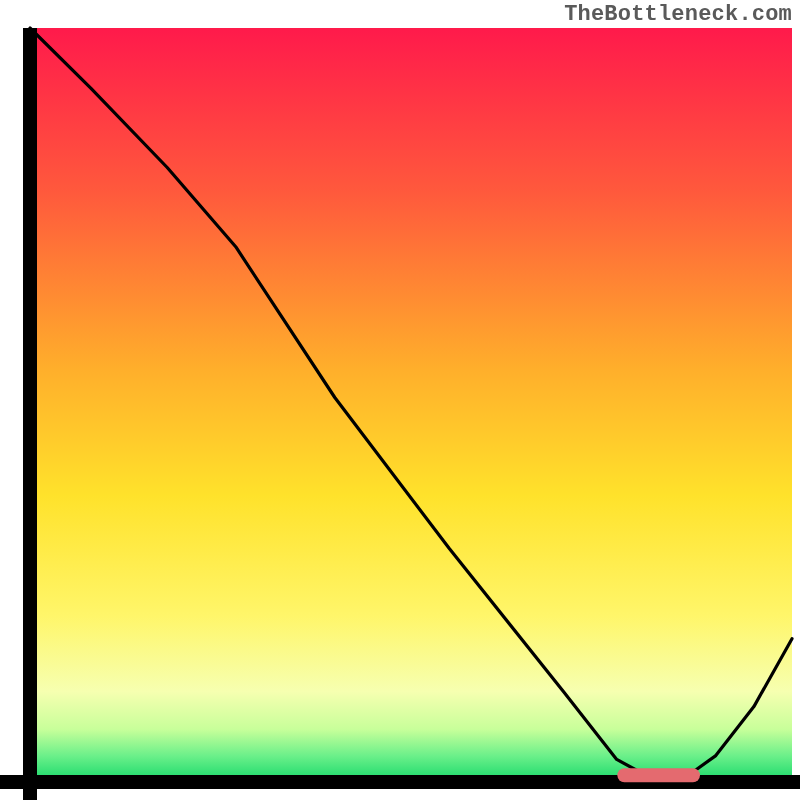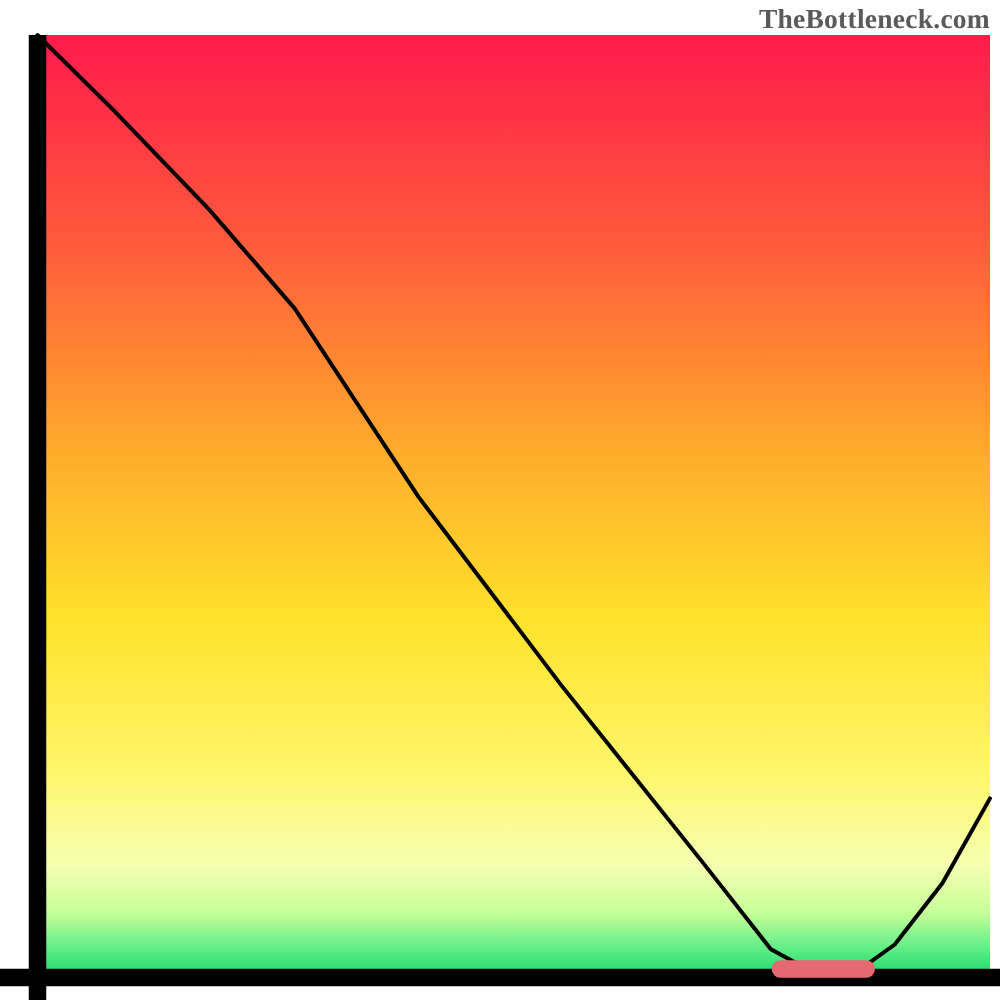--- a/index.html
+++ b/index.html
@@ -1,21 +1,21 @@
 <!DOCTYPE html>
 <html><head>
 <meta charset="utf-8">
 <style>
   * { margin: 0; padding: 0; box-sizing: border-box; }
   html, body { width: 800px; height: 800px; overflow: hidden; background: #fff; }
   .page {
     width: 800px;
     height: 800px;
     position: relative;
-    font-family: Liberation Serif, serif;
+    font-family: Liberation Mono, monospace;
   }
   .watermark {
     position: absolute;
     top: 2px;
     right: 8px;
     font-size: 22px;
     font-weight: 600;
     color: #5a5a5a;
     letter-spacing: 0.2px;
     z-index: 10;

